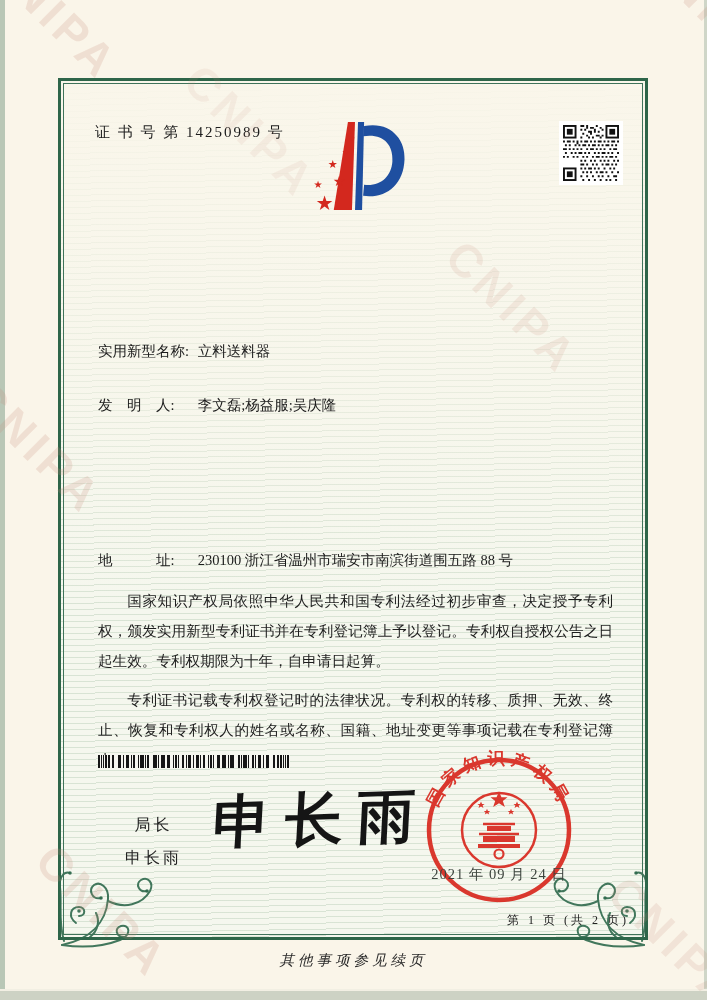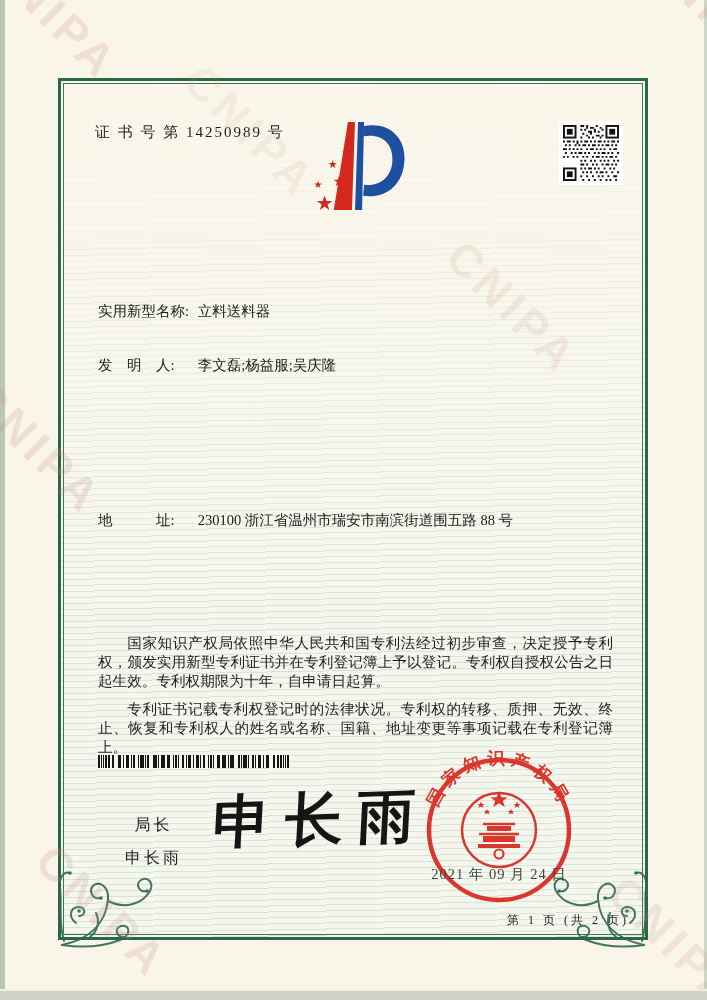--- a/index.html
+++ b/index.html
@@ -44,28 +44,28 @@
 
   .logo{position:absolute;left:238px;top:36px;width:112px;height:96px;}
   .qr{position:absolute;left:498px;top:40px;width:64px;height:64px;background:#ffffff;padding:0;}
   .qr svg{position:absolute;left:4px;top:4px;width:56px;height:56px;}
 
   .title{
     position:absolute;left:0;right:0;top:130px;text-align:center;
     font-size:36px;font-weight:700;letter-spacing:7px;color:#111;
   }
 
-  .f-row{position:absolute;left:37px;right:26px;font-size:14.5px;white-space:nowrap;}
+  .f-row{position:absolute;left:37px;right:26px;font-size:14.5px;white-space:nowrap;margin-top:40px;}
   .f-label{display:inline-block;min-width:96px;}
   .r1{top:221px}.r2{top:275px}.r3{top:305px}.r4{top:345px}.r5{top:386px}.r6{top:430px}.r7{top:473px}
   .r7 .cell2{position:absolute;left:238px;top:0;white-space:nowrap;}
 
   .body-text{
     position:absolute;left:37px;right:32px;top:505px;
-    font-size:14.6px;line-height:19px;text-align:justify;color:#1d1d1d;margin-top:48px;
+    font-size:14.6px;line-height:30px;text-align:justify;color:#1d1d1d;
   }
   .body-text p{margin:0;text-indent:2em;}
   .body-text p + p{margin-top:9px;}
 
   .barcode{
     position:absolute;left:37px;top:674px;width:192px;height:13px;
     background:
       repeating-linear-gradient(90deg,#161616 0 2px,rgba(0,0,0,0) 2px 7px),
       repeating-linear-gradient(90deg,#161616 0 1px,rgba(0,0,0,0) 1px 3px,#161616 3px 4px,rgba(0,0,0,0) 4px 11px),
       repeating-linear-gradient(90deg,#161616 0 1px,#f6f6f0 1px 5px);
@@ -235,18 +235,19 @@
       <g fill="#2f6a4d" opacity="0.9">
         <circle cx="51" cy="49" r="1.8"></circle>
           <circle cx="97" cy="42" r="1.8"></circle>
           <circle cx="29" cy="62" r="1.8"></circle>
           <circle cx="20" cy="24" r="1.8"></circle>
       </g>
     </svg>
 
   </div>
 
+  <div class="foot-note">其他事项参见续页</div>
 
   <div class="edge-l"></div>
   <div class="edge-r"></div>
   <div class="edge-b"></div>
 
 </div>
 
 </body></html>

